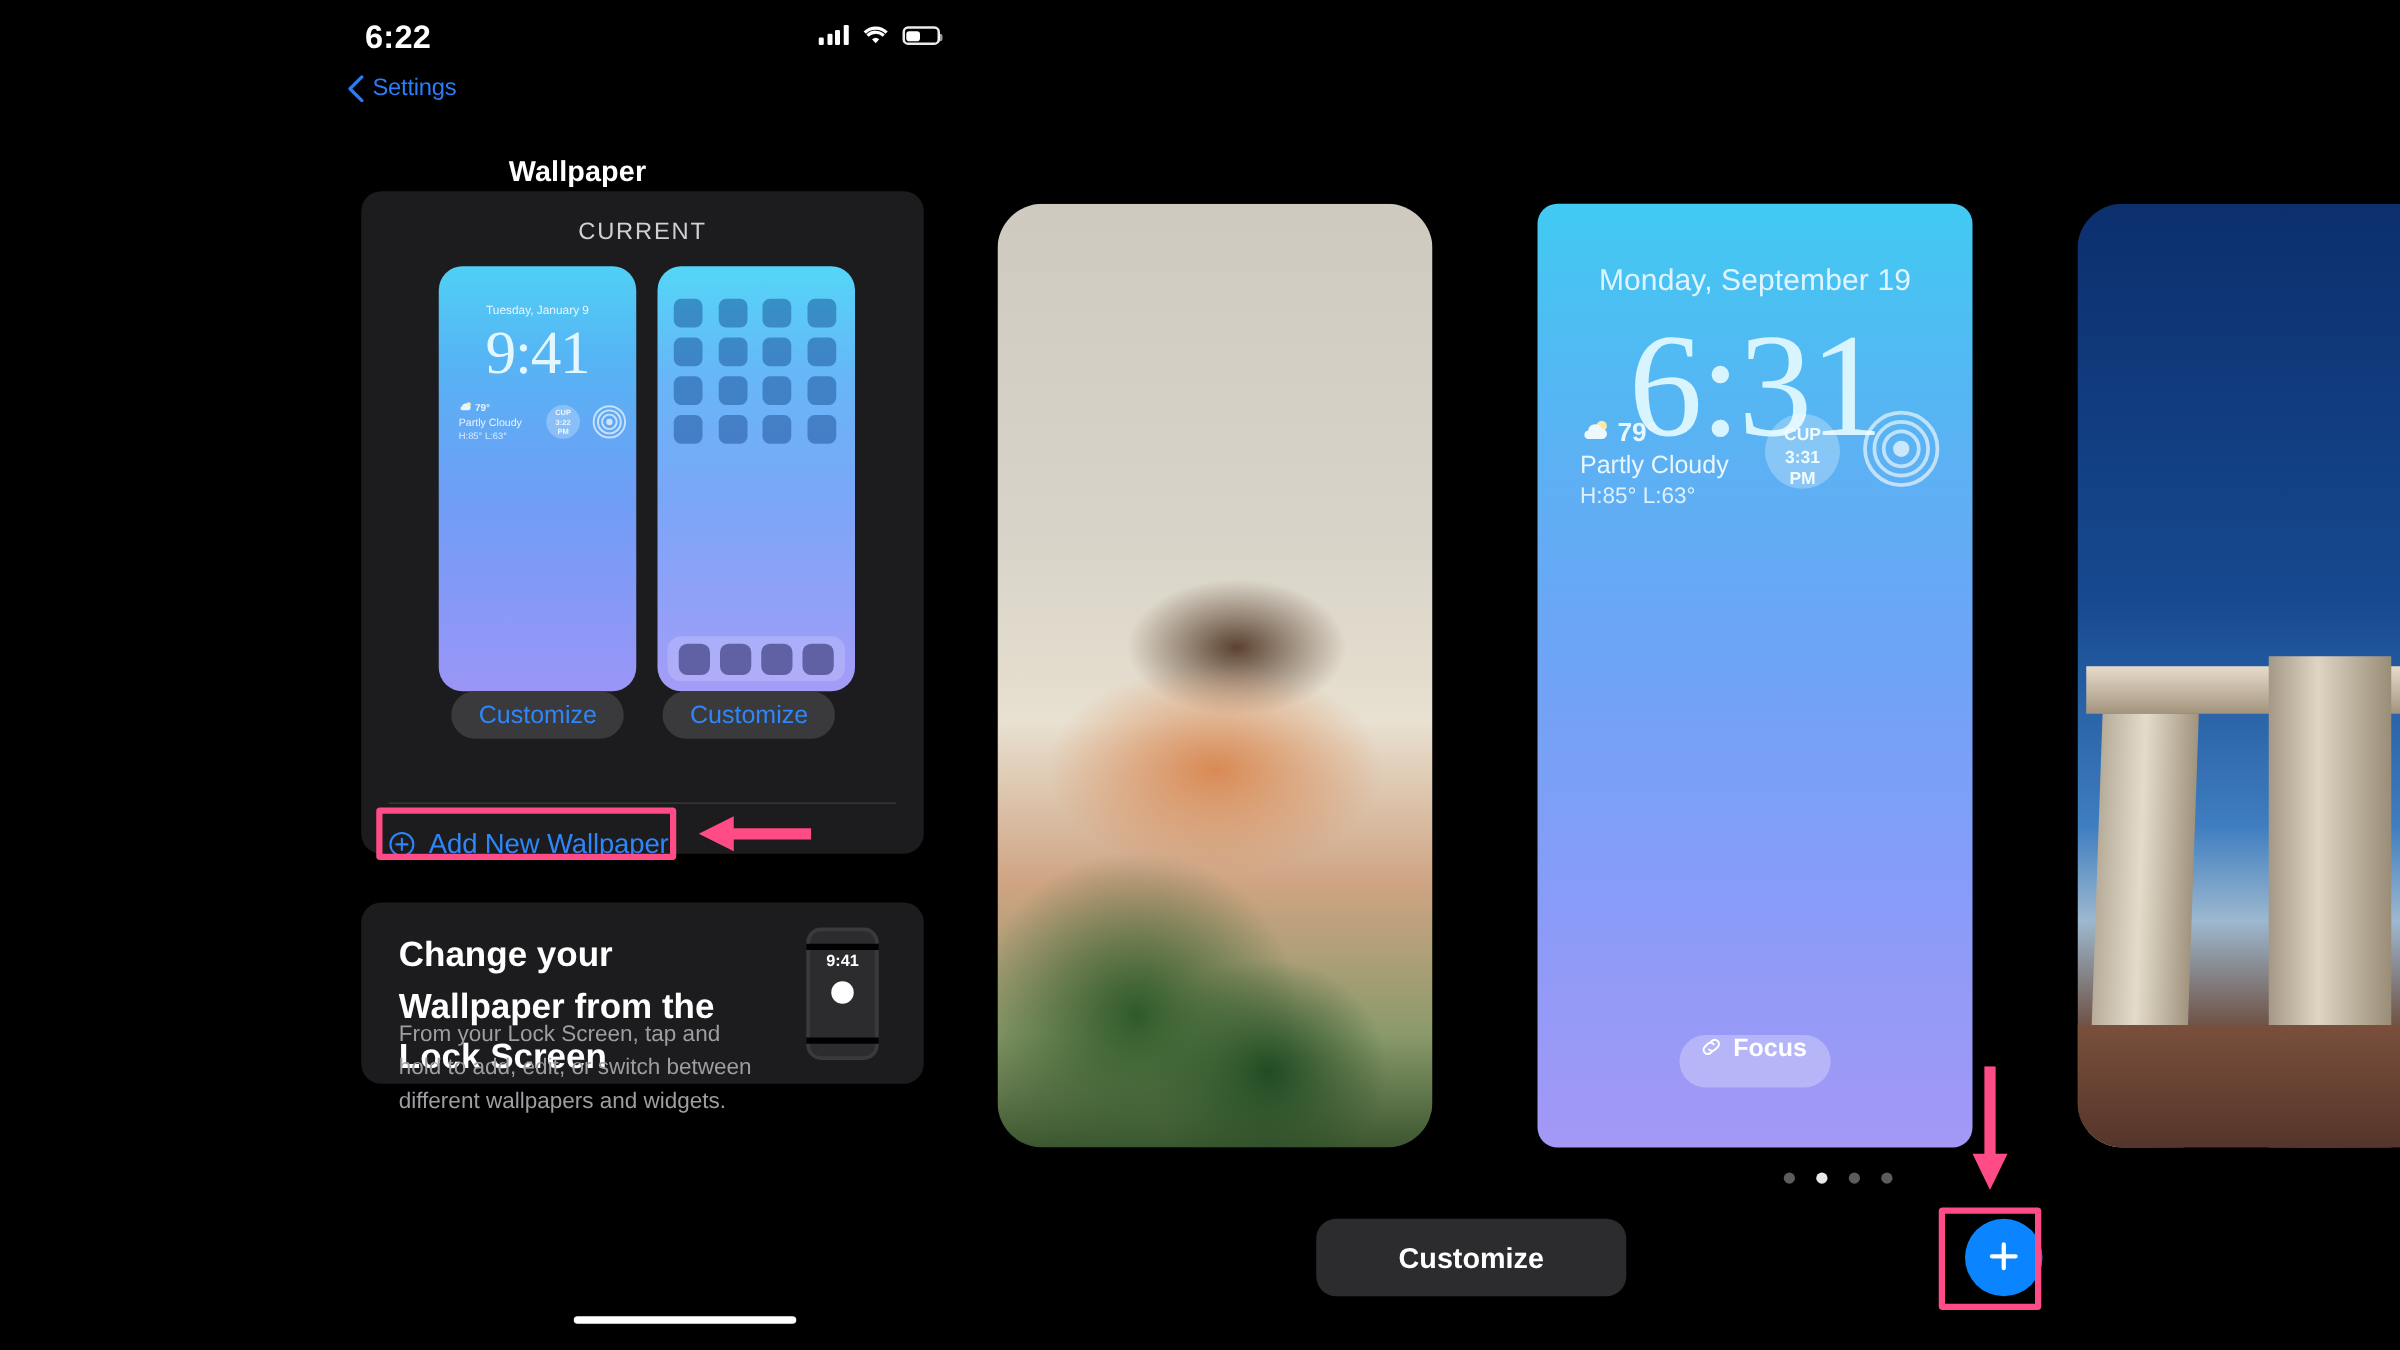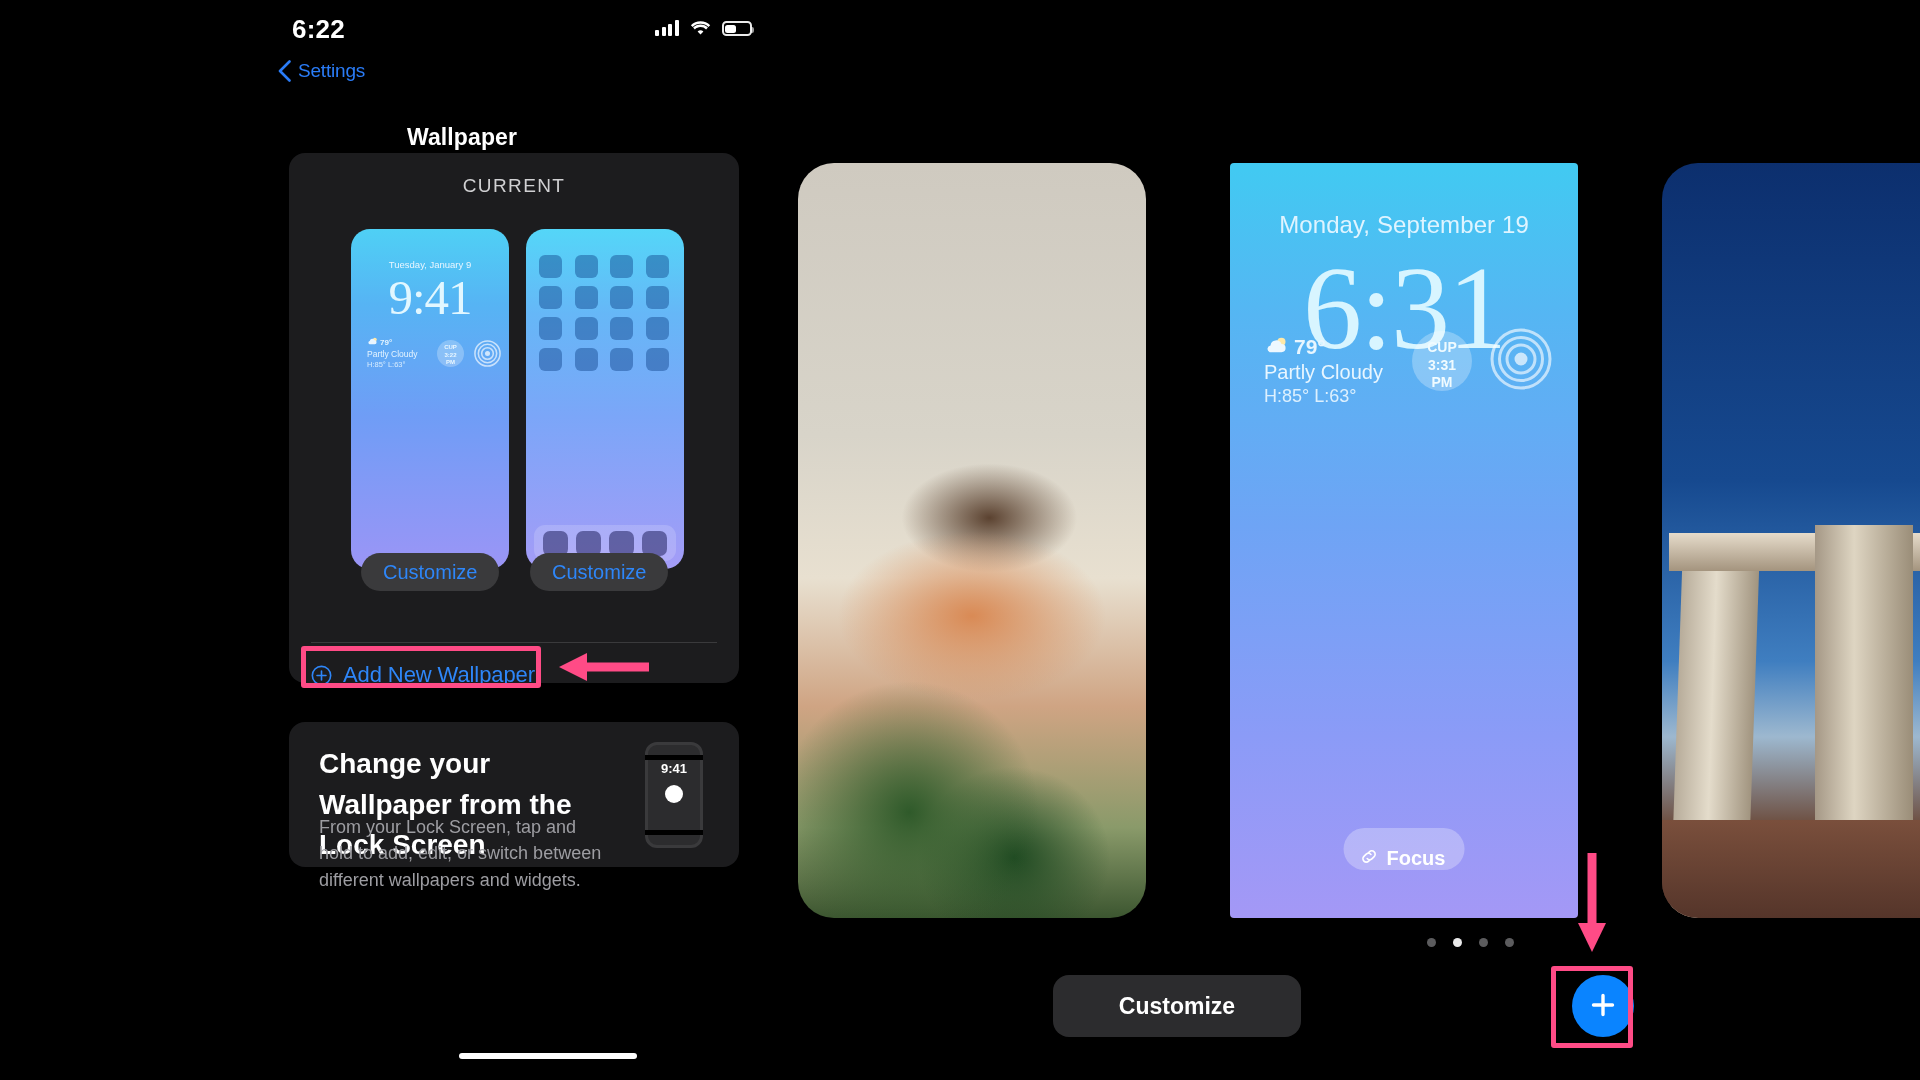--- a/index.html
+++ b/index.html
@@ -47,21 +47,21 @@
 
   .card {
     position:absolute; background:#1c1c1e; border-radius:16px;
   }
   .card-current { left:289px; top:153px; width:450px; height:530px; }
   .card-title {
     position:absolute; top:22px; left:0; width:100%; text-align:center;
     font-size:19px; color:#d0d0d2; letter-spacing:1.4px;
   }
 
-  .thumbs { position:absolute; top:60px; left:0; width:100%; height:390px;margin-top:16px; }
+  .thumbs { position:absolute; top:60px; left:0; width:100%; height:390px; }
 
   .thumb {
     position:absolute; top:0; width:158px; height:340px; border-radius:19px;
     overflow:hidden;
     background:linear-gradient(180deg,#4fd0f5 0%,#56b4f4 22%,#6f9df6 55%,#9b95f6 100%);
   }
   .thumb-lock { left:62px; }
   .thumb-home { left:237px;
     background:linear-gradient(180deg,#54d6f8 0%,#66b7f7 25%,#7ba6f8 55%,#a49cf7 100%);
   }
@@ -148,21 +148,21 @@
 
   
   .right-pane { position:absolute; left:1020px; top:0; width:900px; height:1080px; }
   .gallery-title {
     position:absolute; left:0; top:110px; width:900px; text-align:center;
     font-size:21px; font-weight:bold; color:#fff; letter-spacing:1.5px;
   }
 
   .wp-main {
     position:absolute; left:210px; top:163px; width:348px; height:755px;
-    border-radius:4px; overflow:hidden;
+    border-radius:16px; overflow:hidden;
     background:linear-gradient(180deg,#41caf2 0%,#55b6f3 20%,#6ea4f5 48%,#8b9bf7 76%,#a498f6 100%);
   }
   .wp-side {
     position:absolute; top:163px; width:348px; height:755px; border-radius:36px; overflow:hidden;
   }
   .wp-left { left:-222px; }
   .wp-right { left:642px; }
 
   .photo-plant {
     position:absolute; inset:0;
@@ -215,21 +215,21 @@
     position:absolute; left:182px; top:168px; width:60px; height:60px; border-radius:50%;
     background:rgba(255,255,255,.27); color:#f0fbff; text-align:center;
     font-size:14px; line-height:1.25; padding-top:8px; font-weight:600;
   }
   .lock-w2 { position:absolute; left:259px; top:164px; width:64px; height:64px; }
 
   .focus-pill {
     position:absolute; left:50%; transform:translateX(-50%); bottom:48px;
     height:42px; padding:0 19px 0 16px; border-radius:21px;
     background:rgba(255,255,255,.28);
-    display:flex; align-items:flex-end; gap:8px; cursor:pointer;
+    display:flex; align-items:flex-start; gap:8px; cursor:pointer;
   }
   .focus-label { font-size:20px; color:#fff; font-weight:600; }
 
   .dots { position:absolute; left:0; top:938px; width:900px; display:flex;
           justify-content:center; gap:17px; }
   .dots i { display:block; width:9px; height:9px; border-radius:50%; background:#5c5c5e; }
   .dots i.on { background:#e9e9ea; }
 
   .bottom-bar { position:absolute; left:0; top:975px; width:900px; height:84px; }
   .big-cust {

